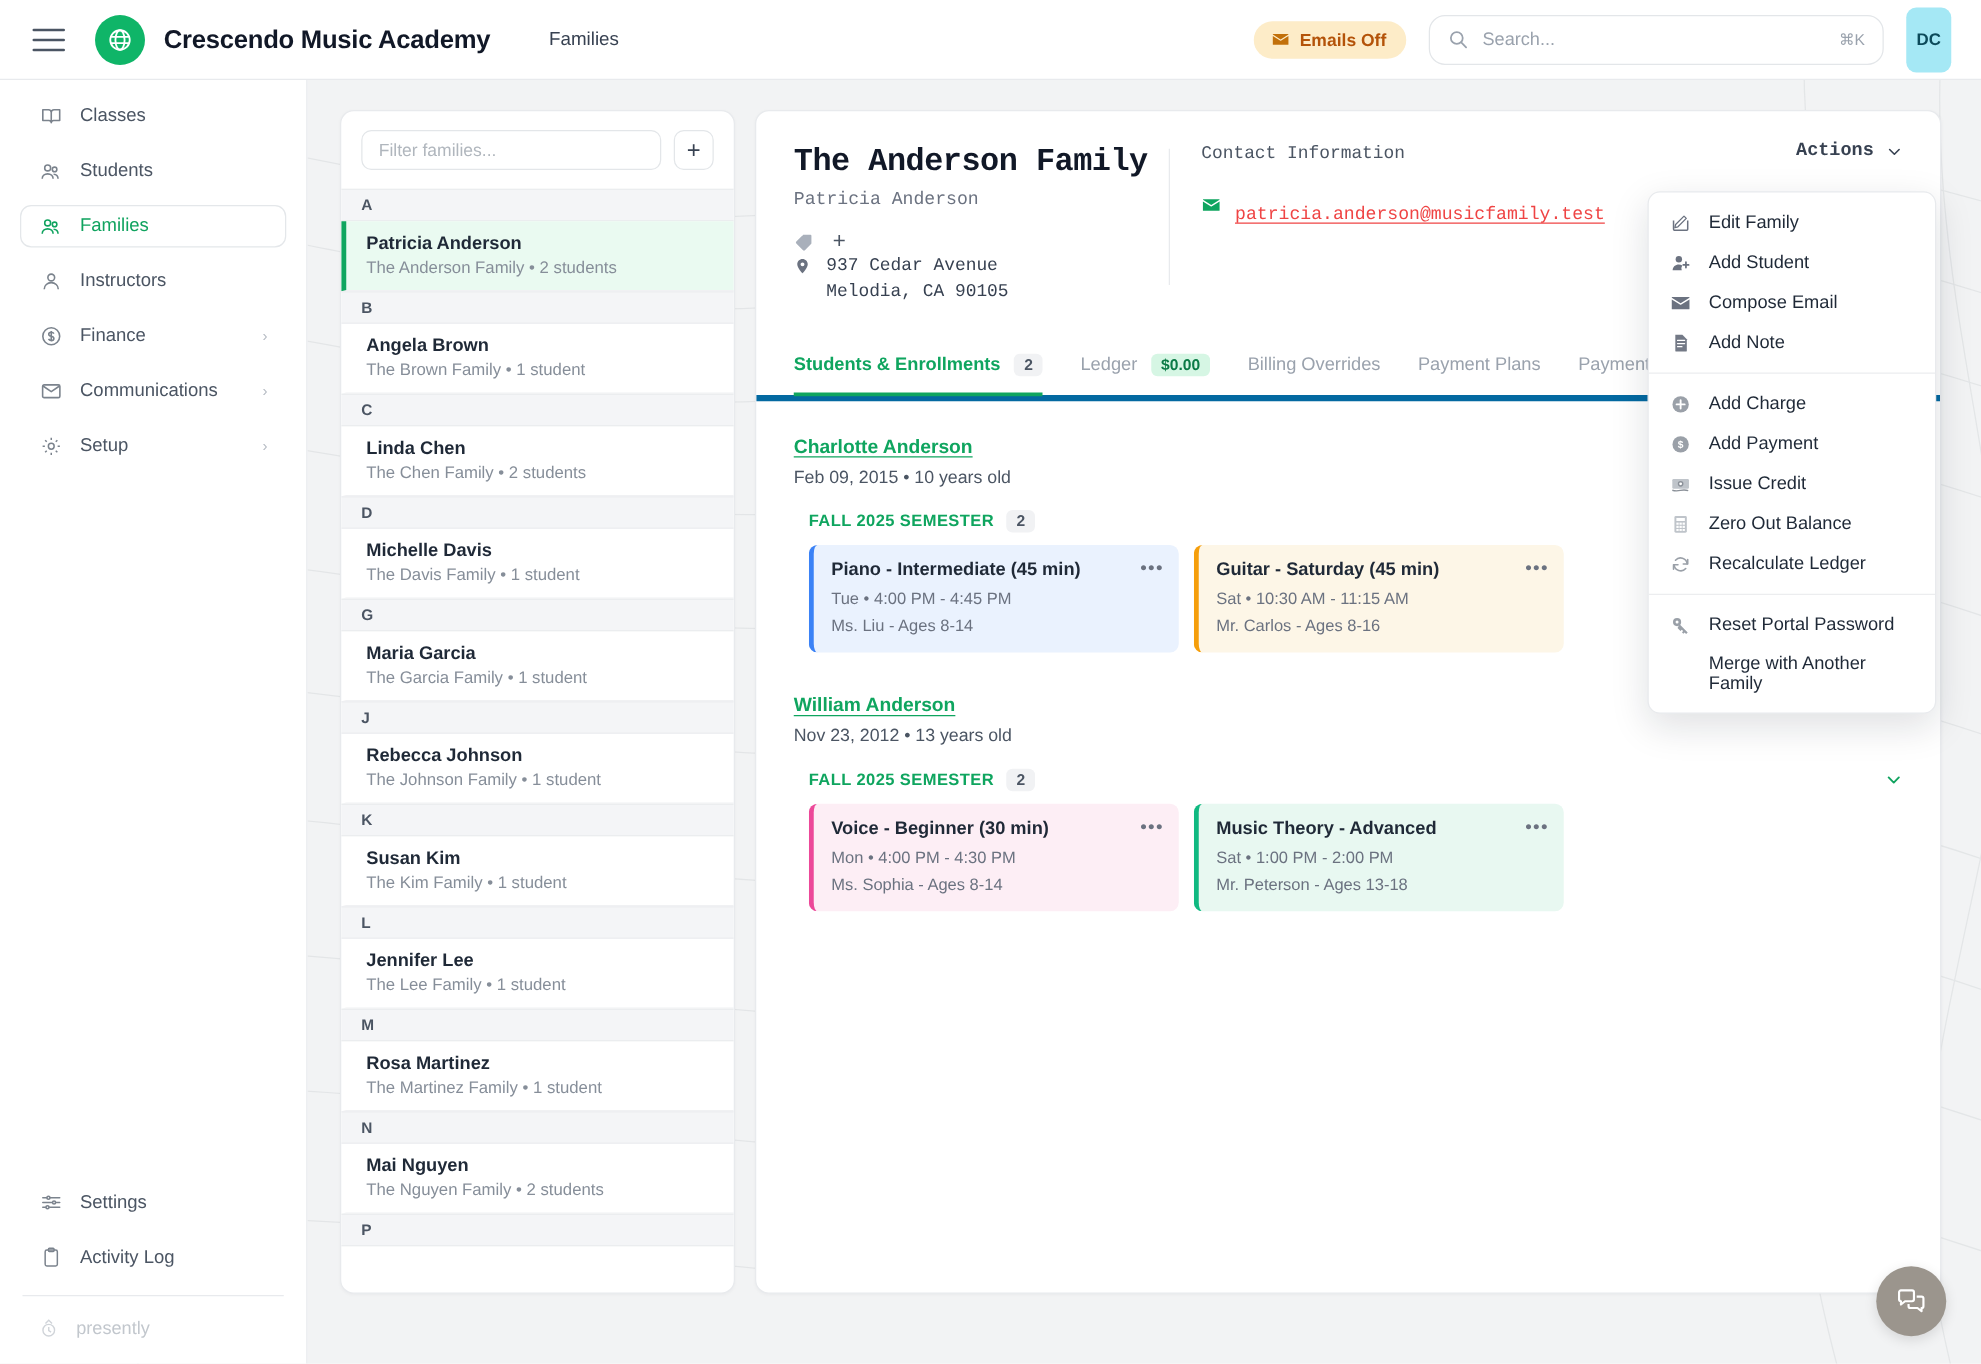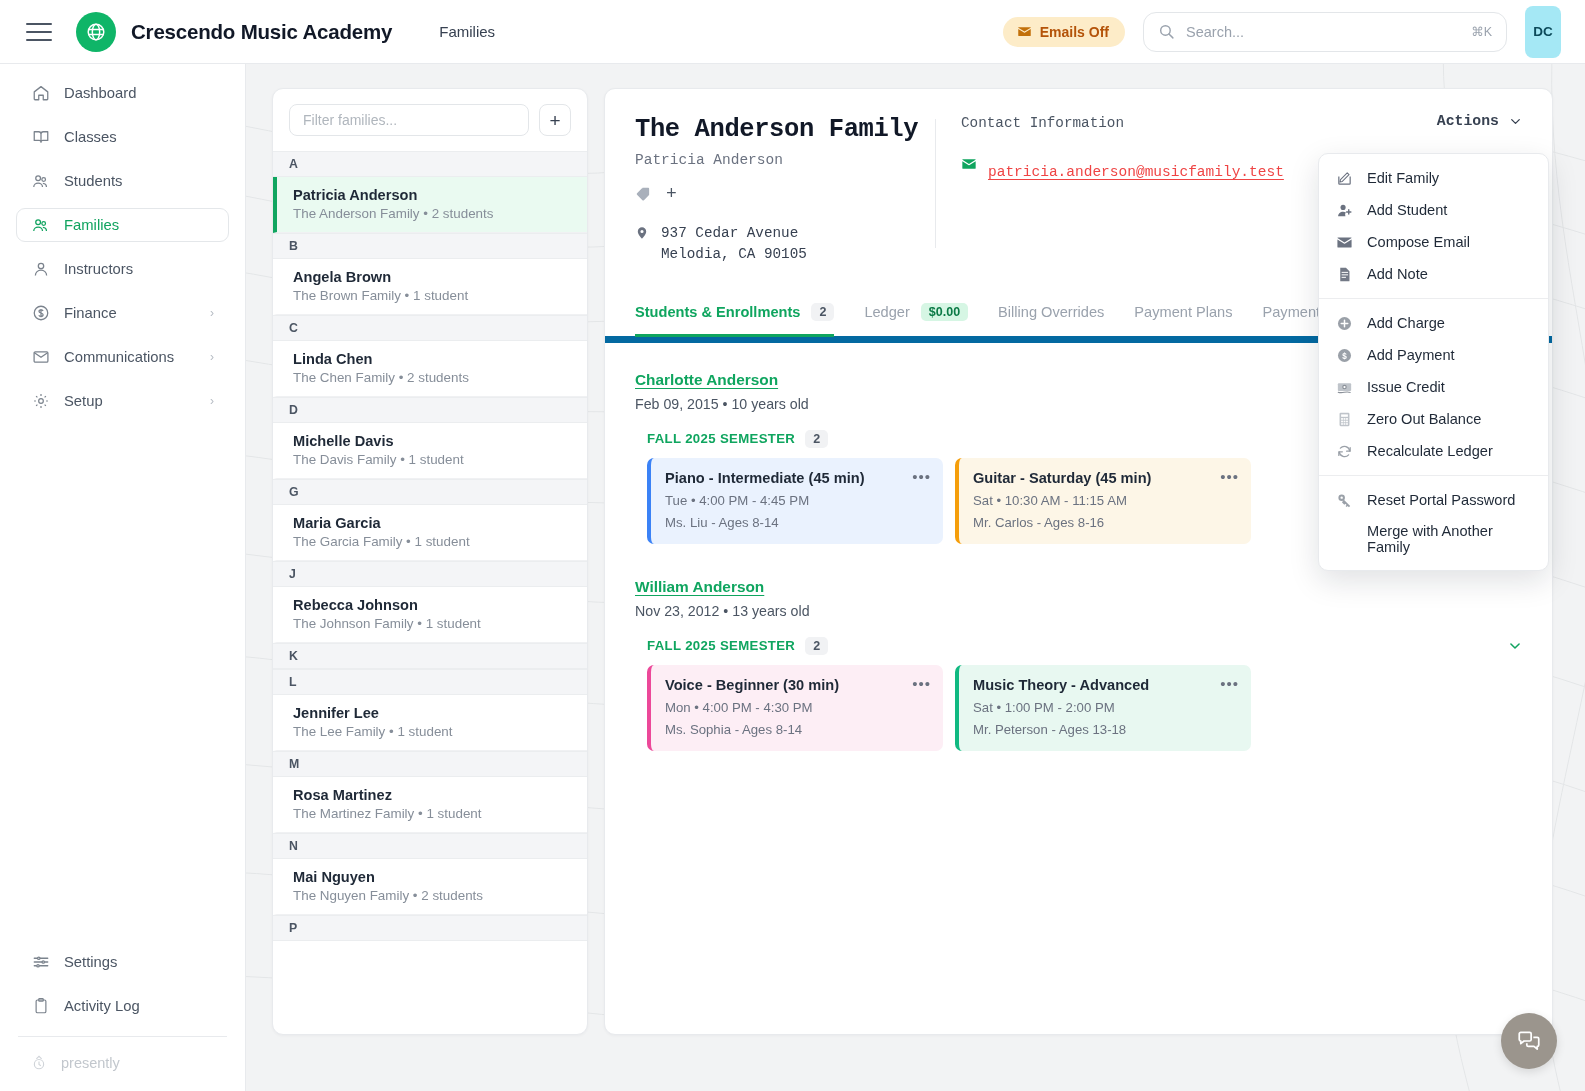--- a/index.html
+++ b/index.html
@@ -117,36 +117,36 @@
     background: #fff; border: 1px solid #e8eaed; border-radius: 11px;
     z-index: 10; overflow: hidden;
     box-shadow: 0 1px 3px rgba(16,24,40,.04);
   }
   .detail-head { display: flex; padding: 26px 30px 0 30px; position: relative; font-family: Liberation Mono, monospace; }
   .dh-left { width: 300px; flex: 0 0 auto; }
   .fam-title { font-size: 25.5px; font-weight: 700; color: #111827; letter-spacing: -.4px; }
   .fam-contactname { font-size: 14.5px; color: #6b7280; margin-top: 8px; }
   .tag-row { display: flex; align-items: center; gap: 15px; margin-top: 17px; height: 18px;}
   .tag-plus { font-size: 18px; color: #4b5563; cursor: pointer; line-height: 1; }
-  .addr { display: flex; gap: 12px; margin-top: 20px; color: #374151; font-size: 14.3px; line-height: 1.5; }
+  .addr { display: flex; gap: 12px; color: #374151; font-size: 14.3px; line-height: 1.5; }
   .dh-sep { width: 1px; background: #e8eaed; margin: 4px 0 18px 0; align-self: stretch; }
   .dh-right { padding-left: 25px; flex: 1; }
   .ci-label { font-size: 14.3px; color: #4b5563; }
   .ci-email-row { display: flex; align-items: center; gap: 11px; margin-top: 17px; }
   .ci-email { color: #ef4444; font-size: 14.5px; text-decoration: underline; text-underline-offset: 3px; cursor: pointer; margin-top: 16px; }
   .actions-btn {
     position: absolute; right: 30px; top: 24px;
     display: flex; align-items: center; gap: 10px;
     font-size: 14.8px; color: #374151; font-weight: 600; cursor: pointer;
   }
 
   
   .tabs {
     display: flex; align-items: center; gap: 0;
-    border-bottom: 7px solid #0369a1; margin-top: 26px; padding: 0 30px;
+    border-bottom: 5px solid #0369a1; margin-top: 26px; padding: 0 30px;
   }
   .tab {
     display: flex; align-items: center; gap: 11px;
     padding: 11px 0 13px 0; margin-right: 30px;
     font-size: 14.6px; color: #9aa2ad; cursor: pointer; white-space: nowrap;
     border-bottom: 3px solid transparent; margin-bottom: -1px;
   }
   .tab.active { color: #0fa55f; font-weight: 600; border-bottom-color: #0fa55f; }
   .tab-badge {
     background: #f1f2f4; color: #4b5563; border-radius: 5px;
@@ -252,28 +252,20 @@
       <input value="" placeholder="Search..." style="">
       <span class="kbd">⌘K</span>
     </div>
     <div class="avatar">DC</div>
   </div>
 </div>
 
 <div class="sidebar">
   <div class="nav">
 
-    <div class="nav-item">
-      <span class="ic">
-          <svg width="18" height="18" viewBox="0 0 24 24" fill="none" stroke="#7b838d" stroke-width="1.7" stroke-linejoin="round">
-            <path d="M3 10.5 12 3.5l9 7V20a1 1 0 0 1-1 1h-5v-6H9v6H4a1 1 0 0 1-1-1z"></path>
-          </svg>
-        </span>
-      <span>Dashboard</span>
-    </div>
 
     <div class="nav-item">
       <span class="ic">
           <svg width="18" height="18" viewBox="0 0 24 24" fill="none" stroke="#7b838d" stroke-width="1.7" stroke-linejoin="round">
             <path d="M3 5h6a3 3 0 0 1 3 3v11a2.5 2.5 0 0 0-2.5-2.5H3zM21 5h-6a3 3 0 0 0-3 3v11a2.5 2.5 0 0 1 2.5-2.5H21z"></path>
           </svg>
         </span>
       <span>Classes</span>
     </div>
 
@@ -416,20 +408,24 @@
       <div class="fam-sub">The Garcia Family • 1 student</div>
     </div>
 
     <div class="group-head">J</div>
     <div class="fam-row">
       <div class="fam-name">Rebecca Johnson</div>
       <div class="fam-sub">The Johnson Family • 1 student</div>
     </div>
 
     <div class="group-head">K</div>
+    <div class="fam-row">
+      <div class="fam-name">Susan Kim</div>
+      <div class="fam-sub">The Kim Family • 1 student</div>
+    </div>
 
     <div class="group-head">L</div>
     <div class="fam-row">
       <div class="fam-name">Jennifer Lee</div>
       <div class="fam-sub">The Lee Family • 1 student</div>
     </div>
 
     <div class="group-head">M</div>
     <div class="fam-row">
       <div class="fam-name">Rosa Martinez</div>

